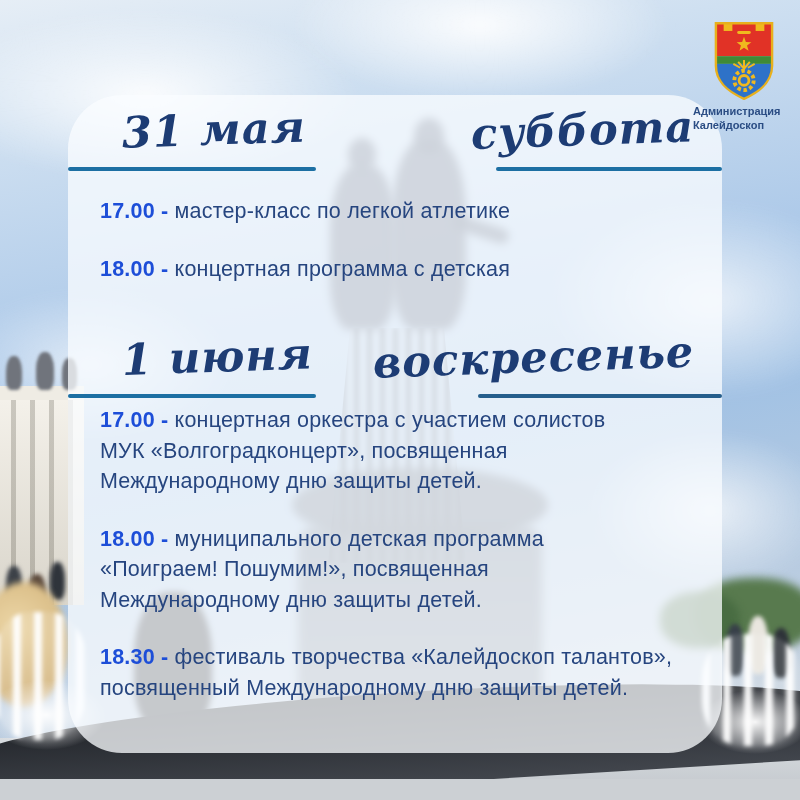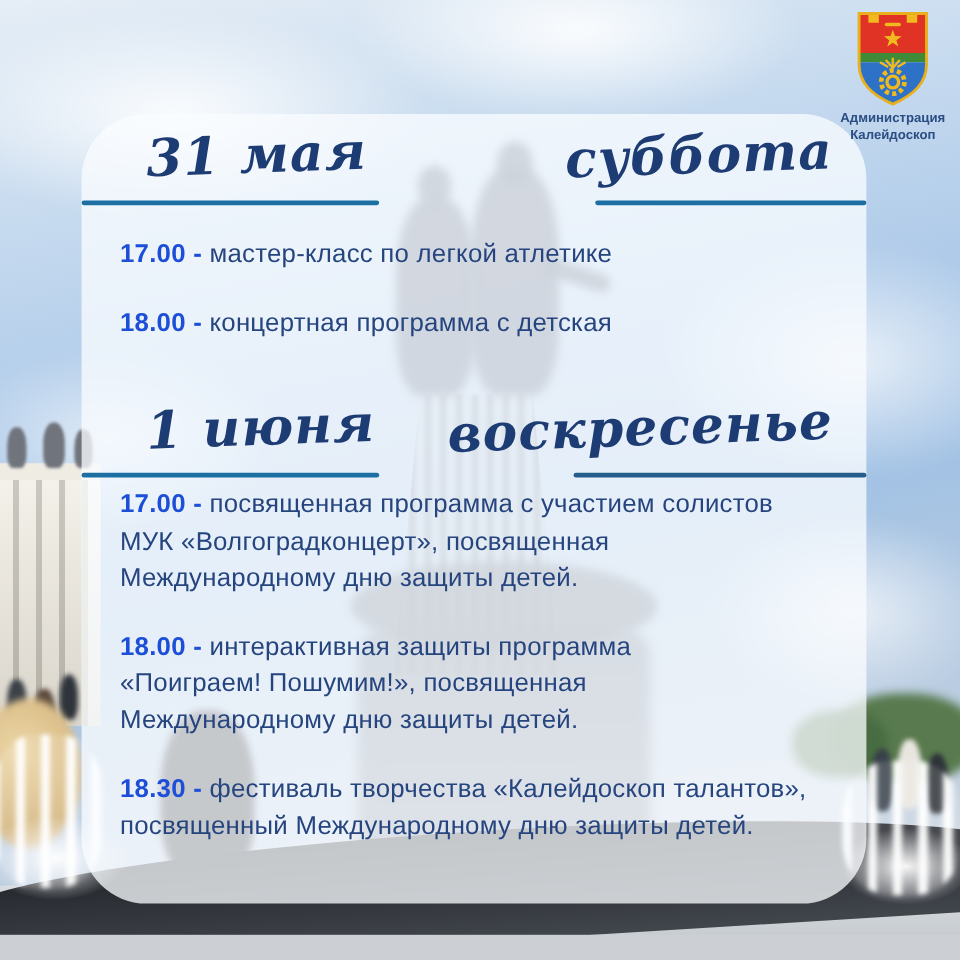--- a/index.html
+++ b/index.html
@@ -80,21 +80,21 @@
   .hdr2{margin-top:52px;}
 
   .event{margin:0;font-size:21.5px;line-height:1.42;color:#26457f;letter-spacing:.2px;}
   .time,.sep{font-weight:bold;color:#1d4ed8;}
   .l{display:block;}
   .gap-lg{margin-top:33px;}
   .gap{margin-top:27px;}
   .gap-sm{margin-top:15px;}
 
   
-  .brand{position:absolute;left:693px;top:8px;width:102px;text-align:center;}
+  .brand{position:absolute;left:693px;top:20px;width:102px;text-align:left;}
   .brand svg{display:block;margin:0 auto;}
   .brand-caption{margin-top:2px;font-size:11px;line-height:1.3;color:#2b4d84;font-weight:600;}
   .brand-caption span{display:block;}
 </style>
 </head>
 <body>
 
 <div class="stage">
 
   <div class="layer sky"></div>
@@ -161,29 +161,29 @@
     <div class="day-header hdr2 d2">
       <span class="script date">1 июня</span>
       <span class="script weekday">воскресенье</span>
       <span class="rule rule-l"></span>
       <span class="rule rule-r"></span>
     </div>
 
     <p class="event gap-sm">
       <span class="time">17.00</span>
       <span class="sep">-</span>
-      <span>посвященная программа с участием солистов</span>
+      <span>концертная оркестра с участием солистов</span>
       <span class="l">МУК «Волгоградконцерт», посвященная</span>
       <span class="l">Международному дню защиты детей.</span>
     </p>
 
     <p class="event gap">
       <span class="time">18.00</span>
       <span class="sep">-</span>
-      <span>интерактивная защиты программа</span>
+      <span>муниципального детская программа</span>
       <span class="l">«Поиграем! Пошумим!», посвященная</span>
       <span class="l">Международному дню защиты детей.</span>
     </p>
 
     <p class="event gap">
       <span class="time">18.30</span>
       <span class="sep">-</span>
       <span>фестиваль творчества «Калейдоскоп талантов»,</span>
       <span class="l">посвященный Международному дню защиты детей.</span>
     </p>

